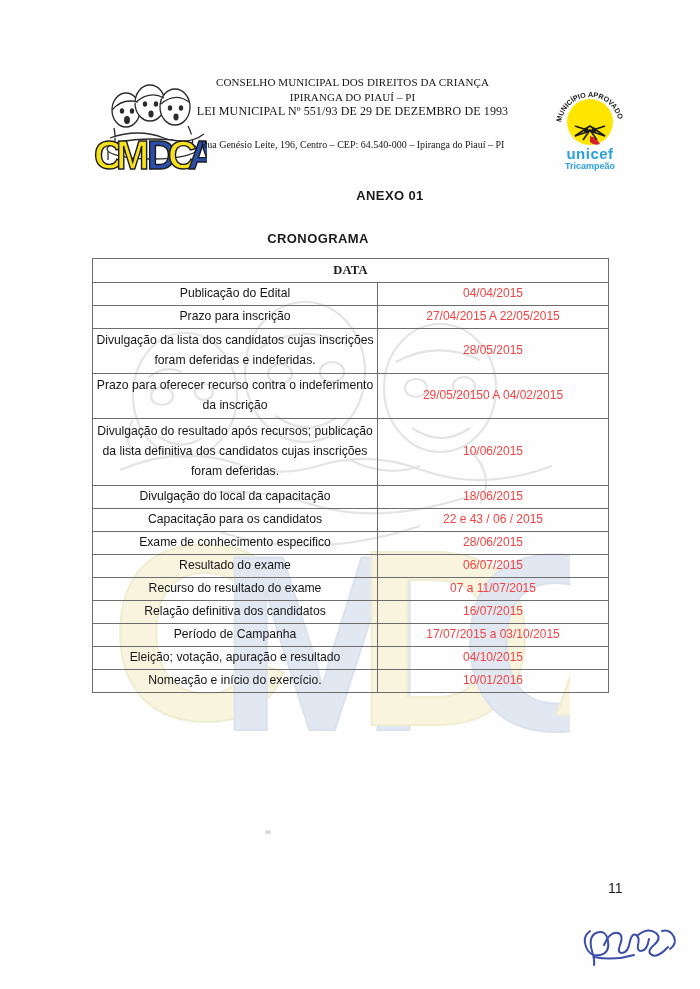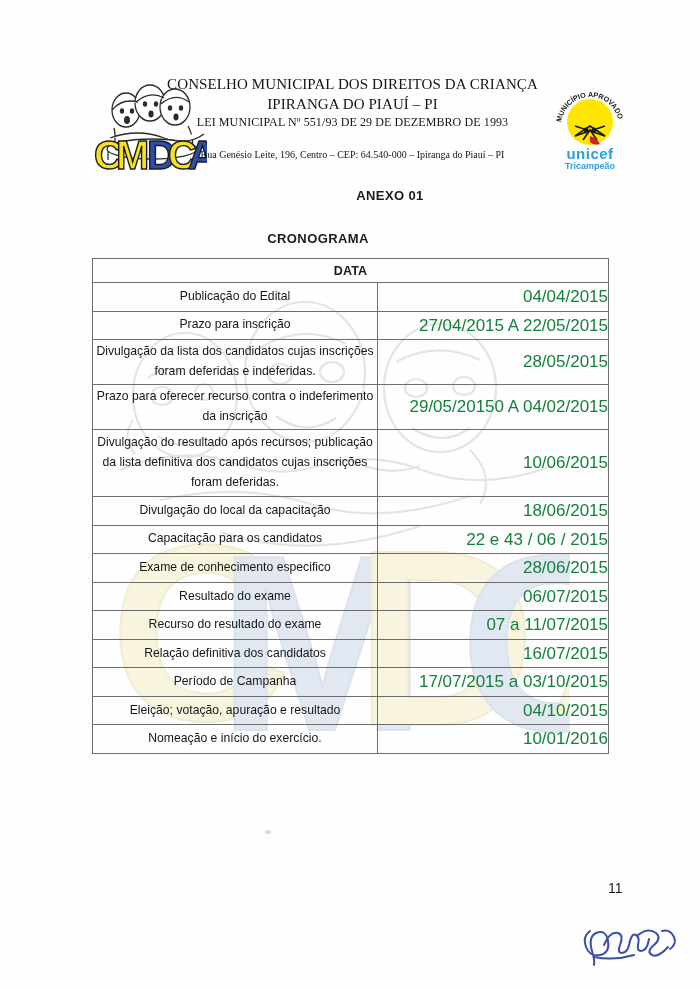--- a/index.html
+++ b/index.html
@@ -58,21 +58,21 @@
   .logo-unicef svg { width:100%; height:100%; display:block; }
 
   .org-lines {
     position: absolute;
     left: 150px; top: 5px;
     width: 405px;
     text-align: center;
   }
   .org-line {
     font-family: "Liberation Serif", serif;
-    font-size: 15px;
+    font-size: 11px;
     letter-spacing: .1px;
     line-height: 1.32;
     color: #151515;
     white-space: nowrap;
   }
   .org-line.l4 { font-size: 12px; }
   .org-line.l5 {
     font-size: 10px;
     letter-spacing: 0;
     margin-top: 18px;
@@ -120,39 +120,39 @@
   table.sched td, table.sched th {
     border: 1px solid #6d6d6d;
     padding: 0;
     vertical-align: middle;
   }
   .col-label { width: 285px; }
   .col-date  { width: 231px; }
 
   th.data-head {
     text-align: center;
-    font-family: Liberation Sans, sans-serif;
+    font-family: Liberation Serif, serif;
     font-weight: bold;
     font-size: 12.5px;
     height: 23px;
     letter-spacing: .2px;
   }
   td.lbl {
     text-align: center;
     font-size: 12.2px;
     line-height: 1.62;
     padding: 2px 4px;
     color: #161616;
   }
   td.dt {
-    text-align: right;
-    font-size: 17px;
+    text-align: center;
+    font-size: 12px;
     line-height: 1.62;
     padding: 2px 4px;
-    color: #15803d;
+    color: #ef4444;
   }
   tr.r1 td { height: 22px; }
   tr.r2 td { height: 44px; }
   tr.r3 td { height: 66px; }
 
   
   .page-number {
     position: absolute;
     left: 608px; top: 880px;
     font-family: "Liberation Sans", sans-serif;

